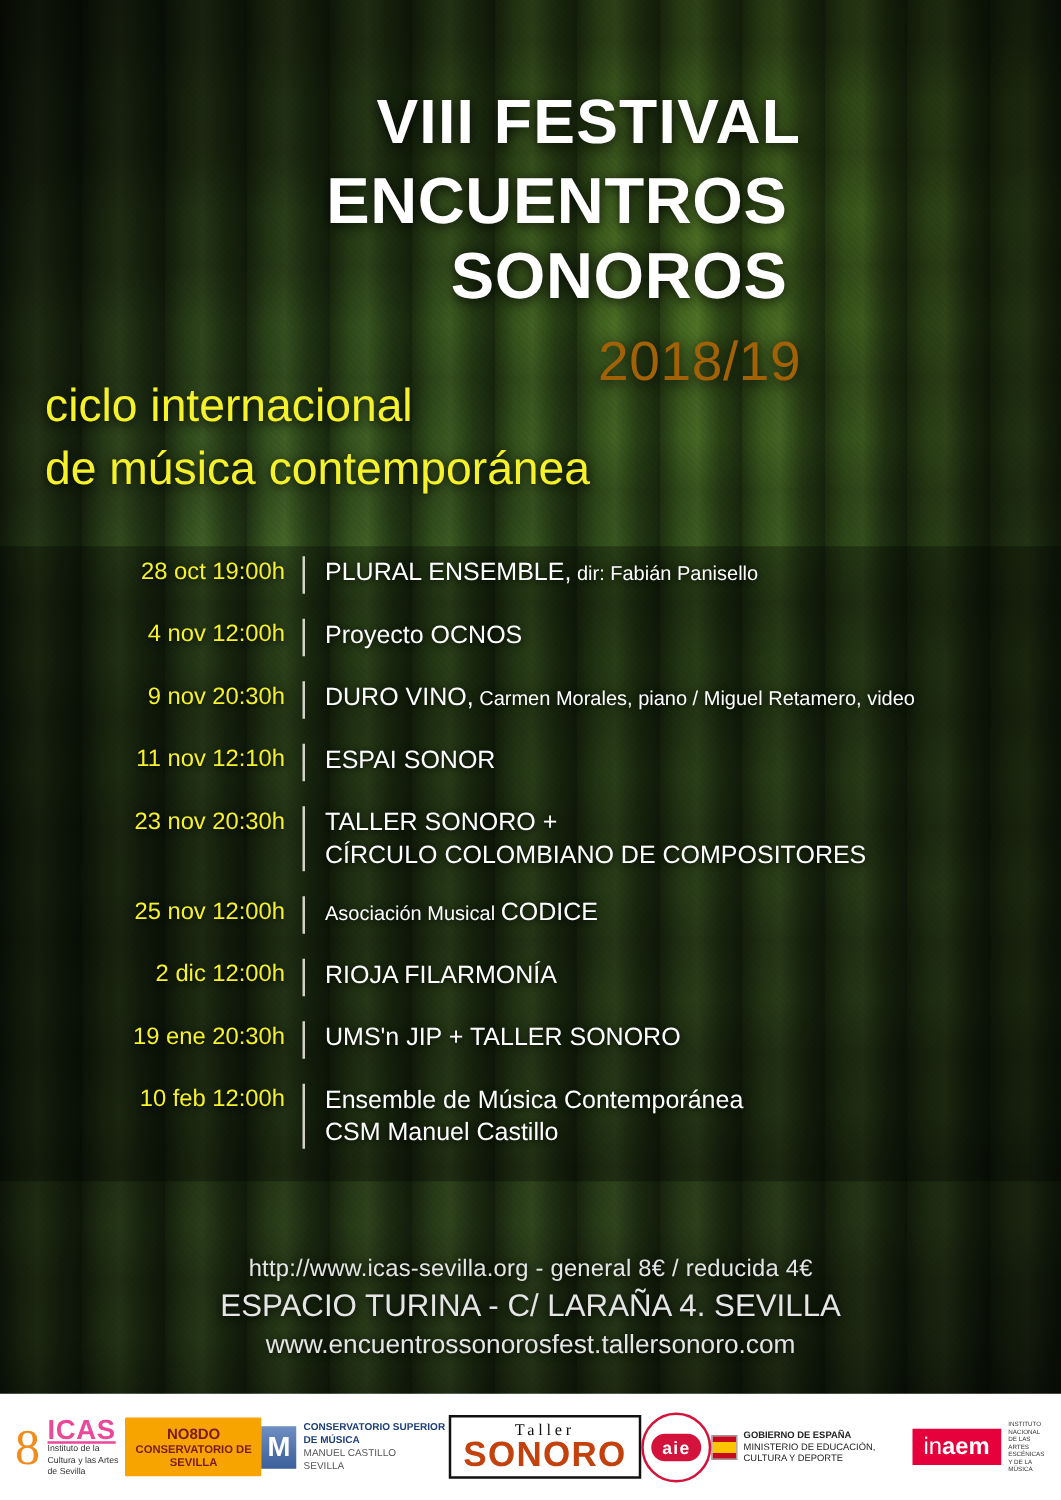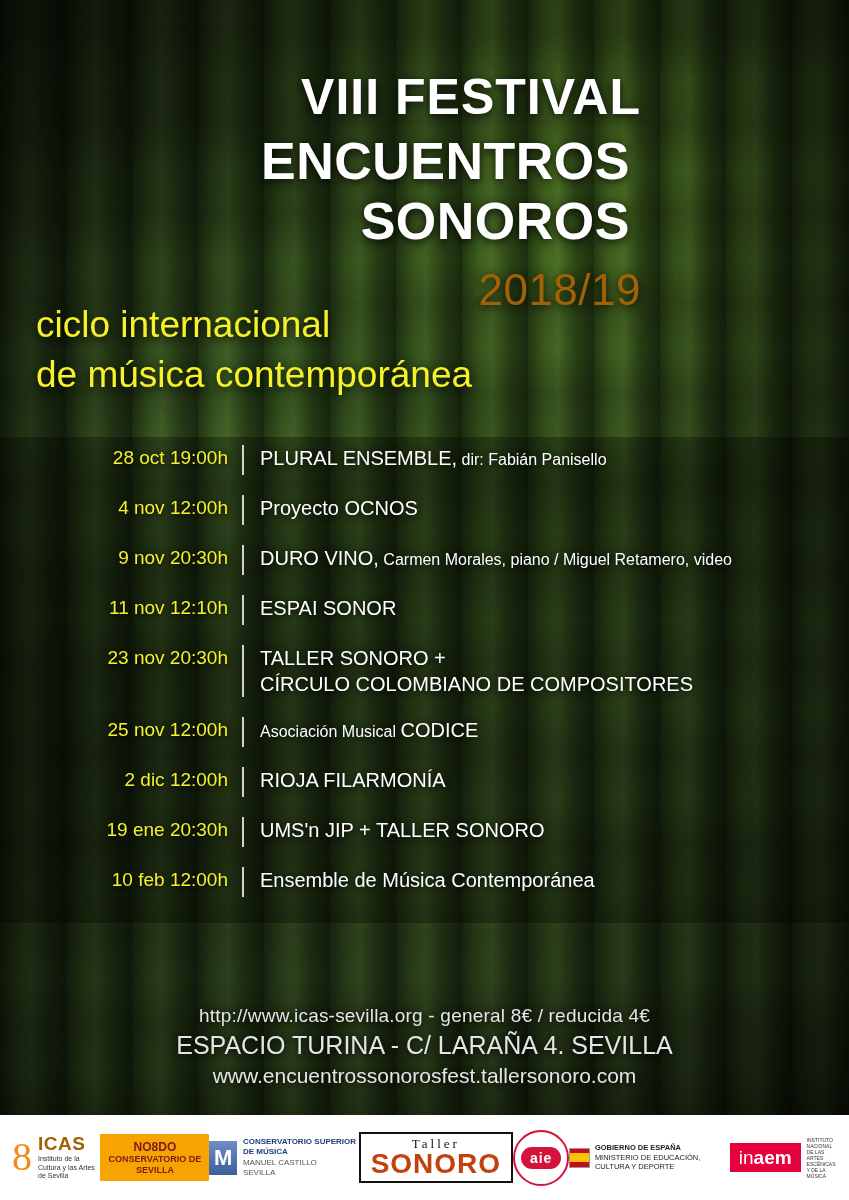--- a/index.html
+++ b/index.html
@@ -131,21 +131,21 @@
     background:#ffffff;
     display:flex;align-items:center;justify-content:space-between;
     padding:0 12px;
     box-sizing:border-box;
   }
   .sp{display:flex;align-items:center;gap:6px;}
   .sp-txt{color:#222;line-height:1.1;}
   .icas-8{
     font-size:40px;color:#f08c1e;font-family:"Liberation Serif",serif;line-height:1;
   }
-  .icas-name{font-size:19px;font-weight:bold;color:#a16207;letter-spacing:0.5px;}
+  .icas-name{font-size:22px;font-weight:bold;color:#ec4899;letter-spacing:0.5px;text-decoration:underline;}
   .icas-sub{font-size:7px;color:#333;line-height:1.25;max-width:95px;}
   .nodo-box{
     background:#f7a400;color:#7a1b1b;font-size:9px;font-weight:bold;
     padding:6px 8px;text-align:center;line-height:1.2;border-radius:1px;
   }
   .nodo-big{font-size:12px;display:block;}
   .cons-m{
     width:38px;height:34px;
     background:linear-gradient(180deg,#6d8fc4,#3c5e9a);
     color:#fff;font-size:22px;font-weight:bold;
@@ -248,21 +248,21 @@
 
     <div class="row">
       <div class="date">19 ene 20:30h</div>
       <div class="sep"></div>
       <div class="desc"><span>UMS'n JIP + TALLER SONORO</span></div>
     </div>
 
     <div class="row">
       <div class="date">10 feb 12:00h</div>
       <div class="sep"></div>
-      <div class="desc"><span>Ensemble de Música Contemporánea</span></div>
+      <div class="desc"><span>Ensemble de Música Contemporánea</span><span class="l2">CSM Manuel Castillo</span></div>
     </div>
 
   </div>
 
   <div class="info">
     <div class="l1">http://www.icas-sevilla.org - general 8€ / reducida 4€</div>
     <div class="l2">ESPACIO TURINA - C/ LARAÑA 4. SEVILLA</div>
     <div class="l3">www.encuentrossonorosfest.tallersonoro.com</div>
   </div>
 

